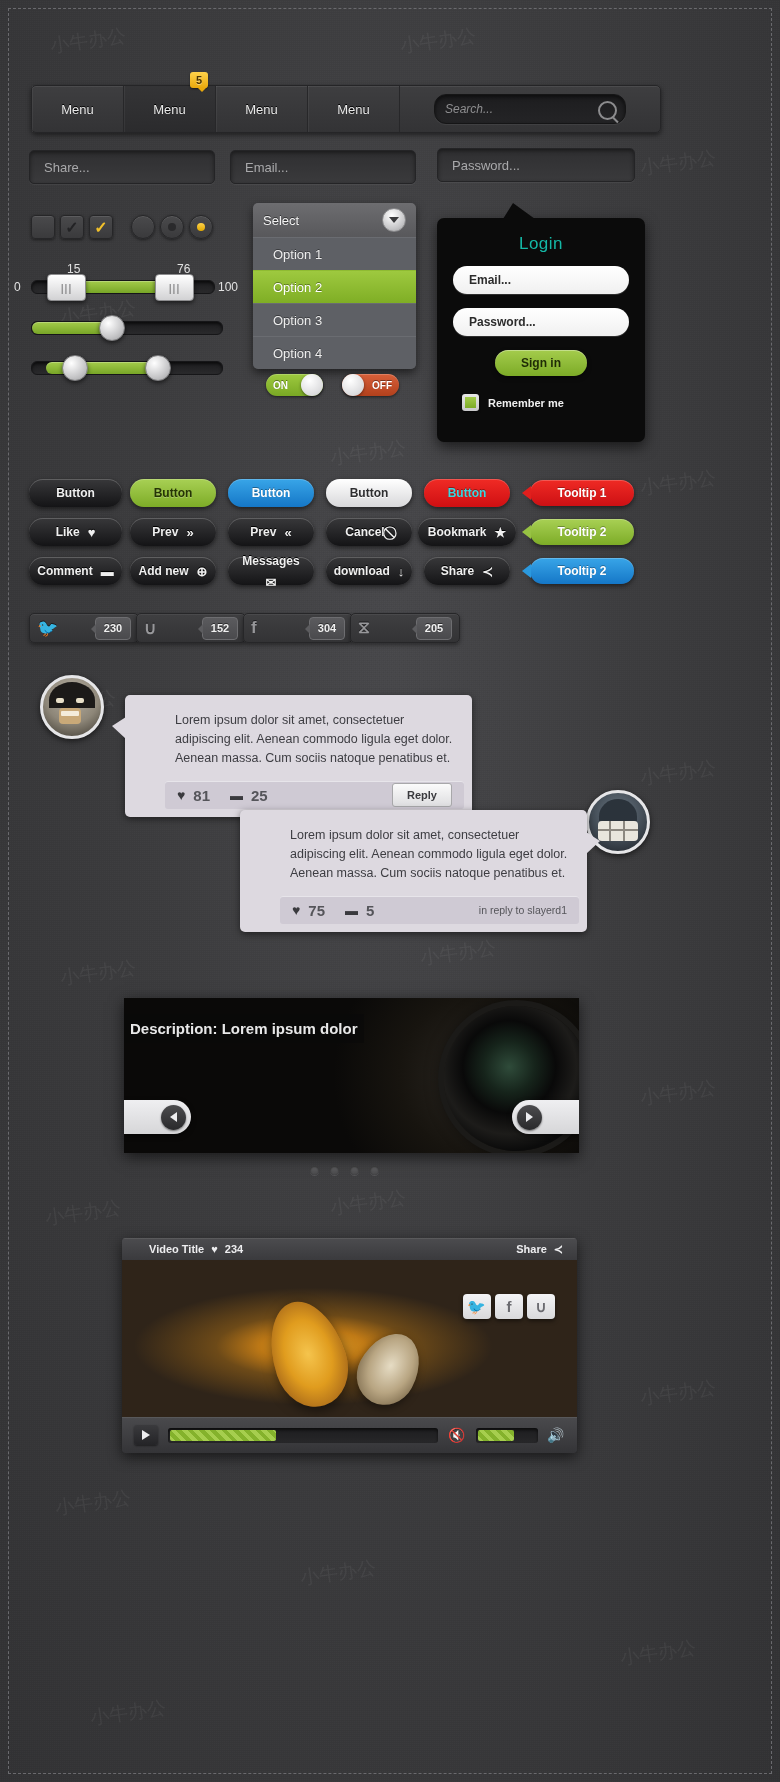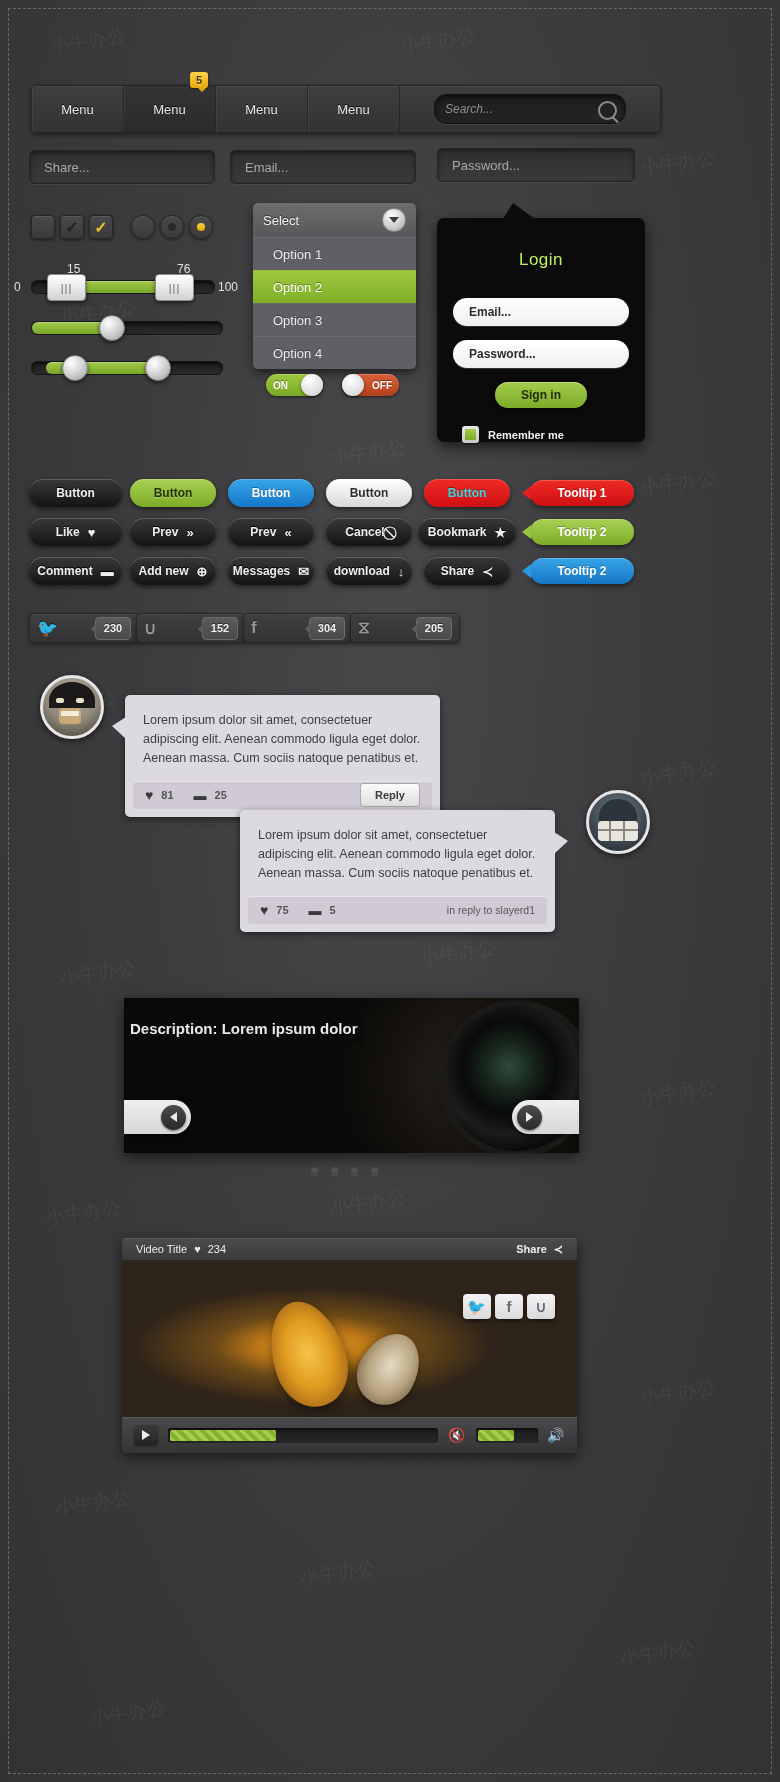--- a/index.html
+++ b/index.html
@@ -185,21 +185,21 @@
     position:absolute;left:437px;top:218px;width:208px;height:224px;
     background:#0b0b0b;border-radius:7px;
     box-shadow:0 5px 14px rgba(0,0,0,.6);
   }
   .login:before{
     content:"";position:absolute;left:66px;top:-15px;
     border-left:10px solid transparent;border-right:22px solid transparent;
     border-bottom:16px solid #0b0b0b;
   }
   .login h3{
-    margin:16px;padding:16px 8px 12px;text-align:center;color:#bef264;
+    margin:0;padding:16px 8px 12px;text-align:center;color:#14b8a6;
     font-size:17px;font-weight:normal;letter-spacing:.5px;
   }
   .lfield{
     margin:0 auto 14px;width:176px;height:28px;border-radius:14px;
     background:linear-gradient(#ffffff,#f0f0f0);
     box-shadow:0 1px 0 rgba(255,255,255,.15);
     display:flex;align-items:center;padding-left:16px;box-sizing:border-box;
     color:#2c2c2c;font-size:12px;font-weight:bold;
   }
   .signin{
@@ -275,31 +275,32 @@
   }
 
   
   .avatar{
     position:absolute;border-radius:50%;overflow:hidden;
     border:3px solid #e6e6e8;box-shadow:0 2px 6px rgba(0,0,0,.6);
   }
   .bubble{
     position:absolute;background:#ddd9e0;border-radius:5px;
     box-shadow:0 2px 7px rgba(0,0,0,.5);
+    padding-left:32px;
   }
   .bubble p{
     margin:0;padding:16px 18px 14px;color:#3d3d42;font-size:12.5px;line-height:1.5;
   }
   .cbar{
     margin:0 8px 8px;background:#cfcad4;border-radius:3px;height:28px;
     display:flex;align-items:center;padding:0 12px;gap:8px;
     box-shadow:0 1px 0 rgba(255,255,255,.5) inset;
   }
   .cbar .hrt{color:#3a3a3e;font-size:14px;}
-  .cbar .num{color:#55555a;font-size:11px;font-weight:bold;margin-right:12px;}
+  .cbar .num{color:#55555a;font-size:15px;font-weight:bold;margin-right:12px;}
   .cbar .cmt{color:#3a3a3e;font-size:13px;}
   .replybtn{
     margin-left:auto;height:22px;padding:0 14px;border-radius:3px;
     background:linear-gradient(#fbfbfb,#dedee0);border:1px solid #a8a8aa;
     display:flex;align-items:center;color:#3a3a3e;font-size:11px;font-weight:bold;cursor:pointer;
   }
   .inreply{margin-left:auto;color:#55555a;font-size:10.5px;}
   .tail-l:after{
     content:"";position:absolute;left:-13px;top:22px;
     border-top:9px solid transparent;border-bottom:13px solid transparent;
@@ -360,21 +361,21 @@
   .video{
     position:absolute;left:122px;top:1238px;width:455px;height:215px;
     background:#1c1c1e;border-radius:3px;overflow:hidden;
     box-shadow:0 4px 14px rgba(0,0,0,.6);
   }
   .vhead{
     height:22px;background:linear-gradient(#4c4c4f,#3a3a3d);
     display:flex;align-items:center;justify-content:space-between;
     padding:0 14px;box-shadow:0 1px 0 rgba(255,255,255,.08) inset;
   }
-  .vtitle{display:flex;align-items:center;gap:7px;color:#ededef;font-size:11px;font-weight:normal;}
+  .vtitle{display:flex;align-items:center;gap:7px;color:#ededef;font-size:11px;font-weight:bold;margin-left:13px;}
   .vtitle .hrt{color:#ededef;font-size:11px;}
   .vshare{display:flex;align-items:center;gap:7px;color:#ededef;font-size:11px;font-weight:bold;cursor:pointer;}
   .vbody{
     position:absolute;left:0;right:0;top:22px;bottom:36px;
     background:
       radial-gradient(ellipse at 42% 55%, #e8a62a 0%, #c07a16 14%, #6d4a18 26%, #2f2419 48%),
       radial-gradient(ellipse at 75% 62%, #c9b089 0%, #6e5c42 18%, #2a2118 45%),
       linear-gradient(160deg,#5b4a34,#2a2118 55%,#181310);
   }
   .vleaf{
@@ -580,21 +581,21 @@
   <div class="tip t-green" style="left:530px;top:519px;width:104px;">Tooltip 2</div>
 
   <div class="btn b-dark" style="left:29px;top:557px;width:93px;">
     <span>Comment</span>
     <span class="ic">▬</span>
   </div>
   <div class="btn b-dark" style="left:130px;top:557px;width:86px;">
     <span>Add new</span>
     <span class="ic">⊕</span>
   </div>
-  <div class="btn b-dark" style="left:228px;top:557px;width:86px;">
+  <div class="btn b-dark" style="left:228px;top:557px;width:86px;flex-direction:column;">
     <span>Messages</span>
     <span class="ic">✉</span>
   </div>
   <div class="btn b-dark" style="left:326px;top:557px;width:86px;">
     <span>download</span>
     <span class="ic">↓</span>
   </div>
   <div class="btn b-dark" style="left:424px;top:557px;width:86px;">
     <span>Share</span>
     <span class="ic">≺</span>

